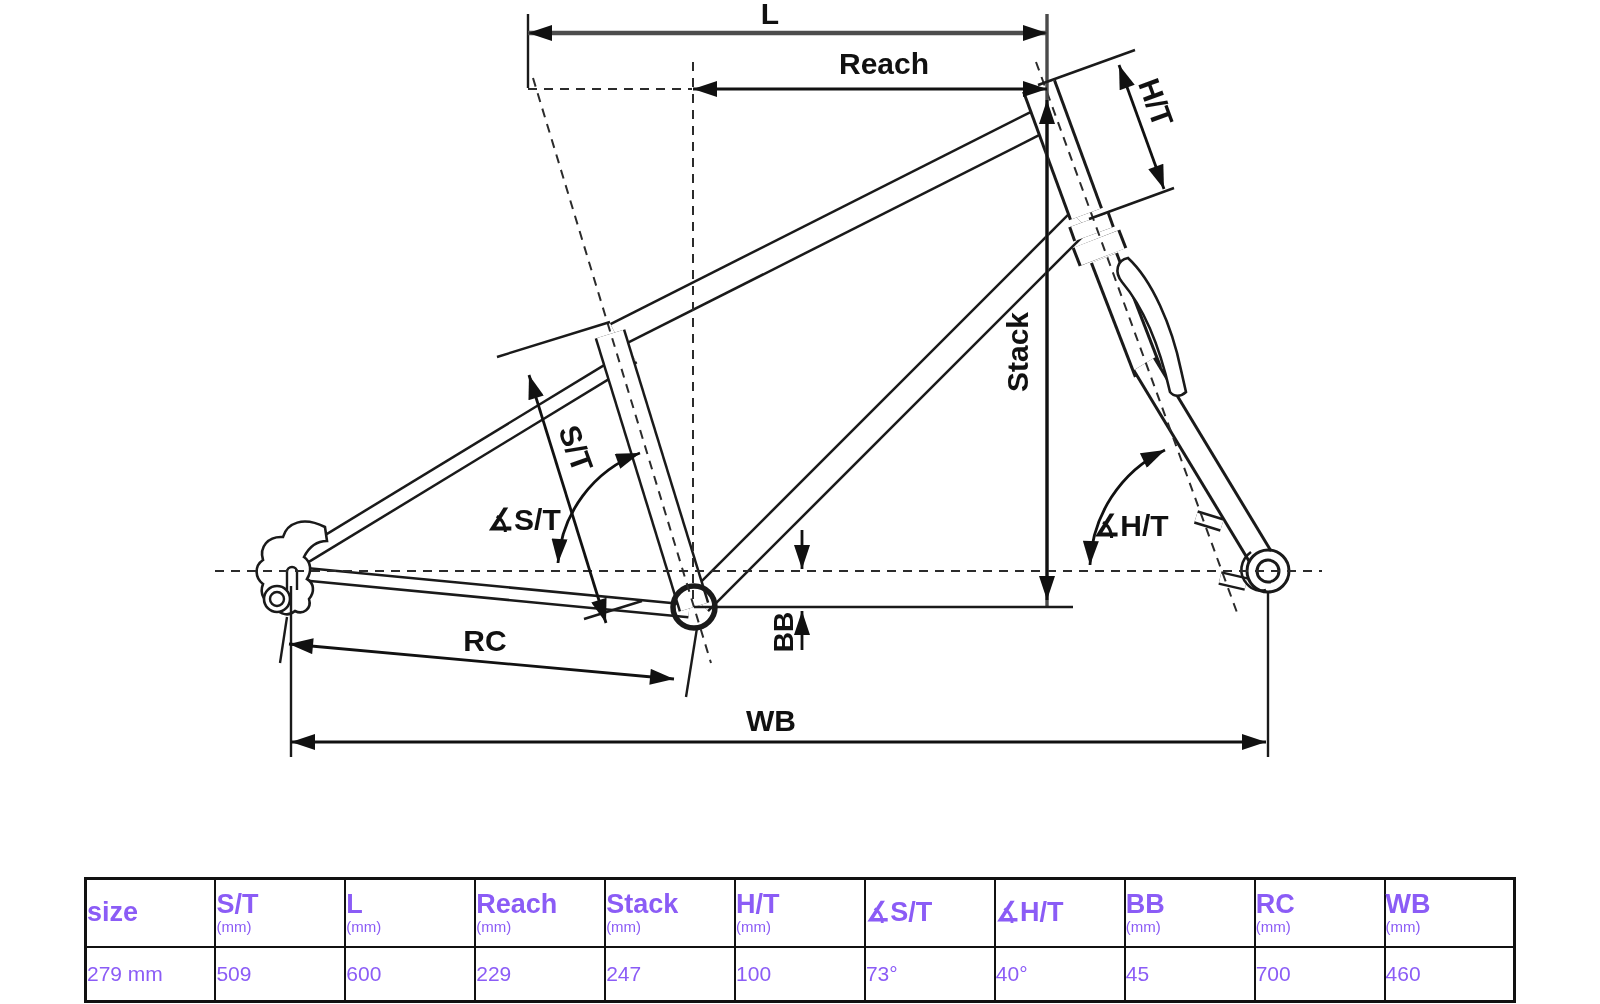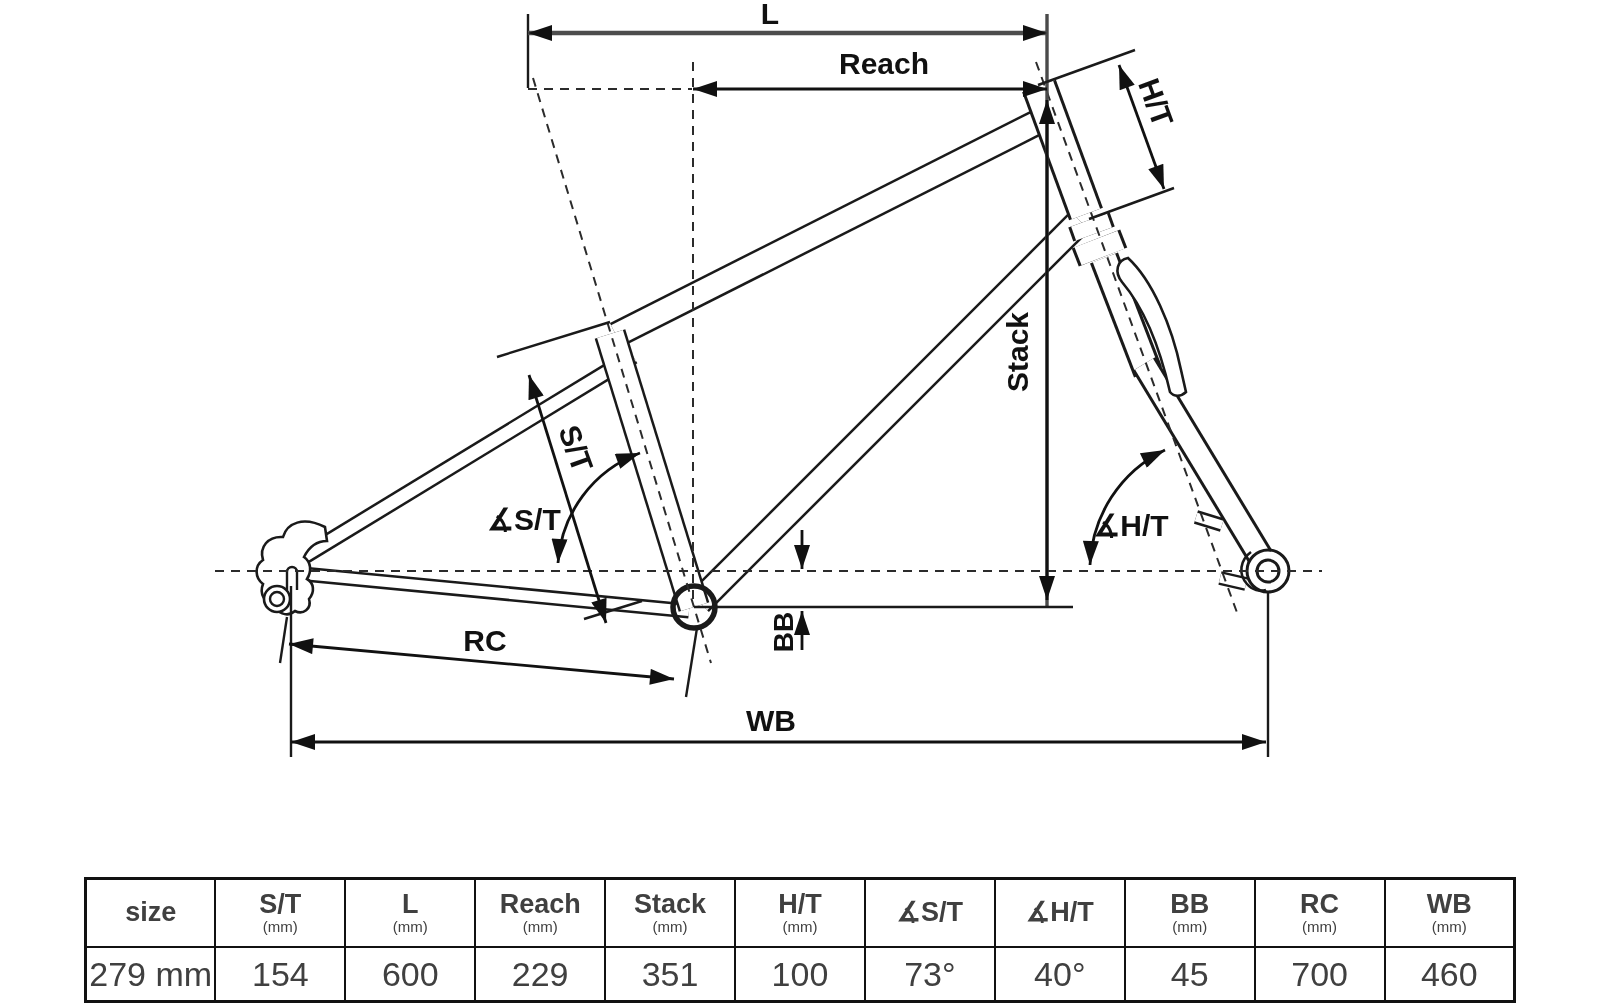--- a/index.html
+++ b/index.html
@@ -6,25 +6,25 @@
   body{
     width:1600px;height:1004px;position:relative;overflow:hidden;
     background:#ffffff;font-family:"Liberation Sans",sans-serif;
   }
   #geo-svg{position:absolute;top:0;left:0}
   .dim-label{fill:#111;font-weight:bold;font-size:30px;font-family:"Liberation Sans",sans-serif;}
   .dim-label-sm{fill:#111;font-weight:bold;font-size:28px;font-family:"Liberation Sans",sans-serif;}
   .tablewrap{position:absolute;left:84px;top:877px;width:1432px}
   table.geo{width:100%;border-collapse:collapse;table-layout:fixed;border:3px solid #111;background:#fff}
   table.geo th,table.geo td{
-    border:2px solid #111;text-align:center;vertical-align:middle;color:#404040;
+    border:2px solid #111;text-align:left;vertical-align:middle;color:#8b5cf6;
     padding:0;font-family:"Liberation Sans",sans-serif;
   }
   table.geo th{height:66px;font-weight:normal}
-  table.geo td{height:52px;font-size:34px}
+  table.geo td{height:52px;font-size:21px}
   .hl{font-size:27px;font-weight:bold;line-height:1.08}
   .hu{font-size:15px;font-weight:normal;line-height:1.12}
 </style>
 </head>
 <body>
 
 <svg id="geo-svg" width="1600" height="860" viewBox="0 0 1600 860">
   <defs>
     <marker id="arr" viewBox="0 0 12 8" refX="12" refY="4" markerWidth="26" markerHeight="16" markerUnits="userSpaceOnUse" orient="auto-start-reverse">
       <path d="M0,0 L12,4 L0,8 Z" fill="#111"></path>
@@ -177,24 +177,24 @@
           </th>
         <th>
             <div class="hl">WB</div>
             <div class="hu">(mm)</div>
           </th>
       </tr>
     </thead>
     <tbody>
       <tr>
         <td>279 mm</td>
-        <td>154</td>
+        <td>509</td>
         <td>600</td>
         <td>229</td>
-        <td>351</td>
+        <td>247</td>
         <td>100</td>
         <td>73°</td>
         <td>40°</td>
         <td>45</td>
         <td>700</td>
         <td>460</td>
       </tr>
     </tbody>
   </table>
 </div>

